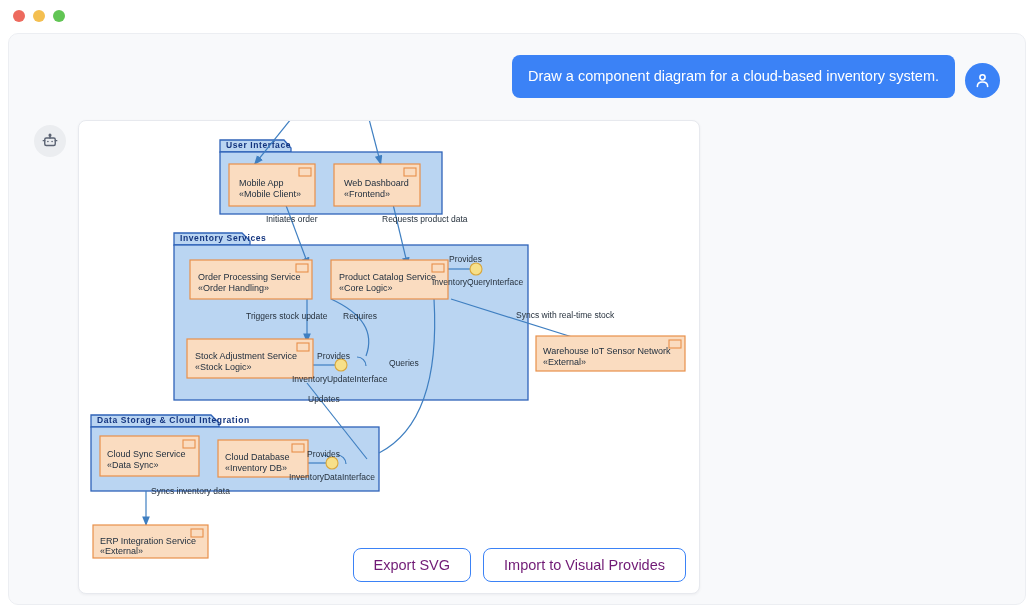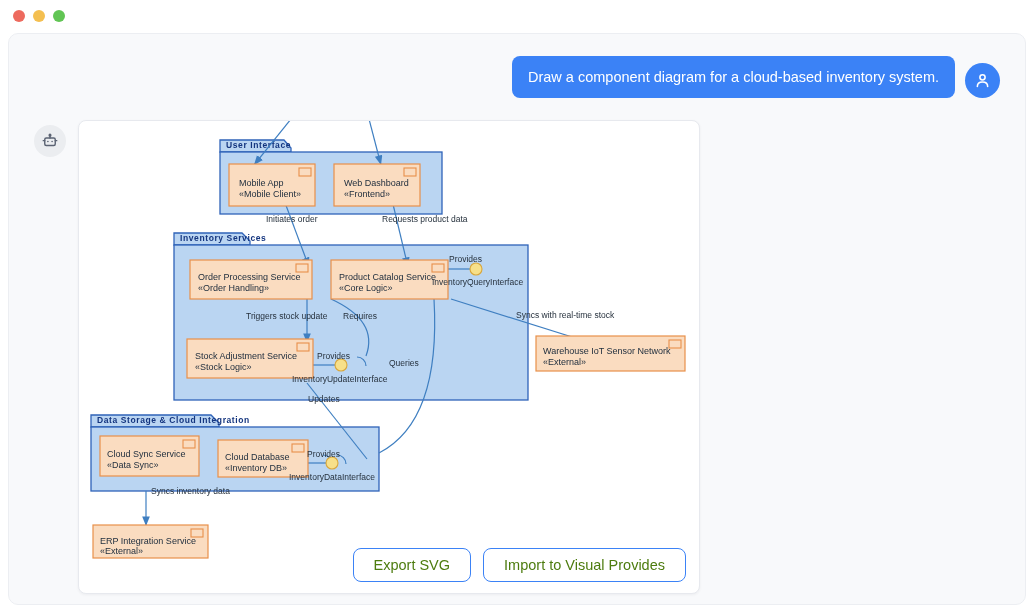--- a/index.html
+++ b/index.html
@@ -27,21 +27,21 @@
 
   
   .panel{
     position:absolute;left:8px;top:33px;width:1018px;height:572px;
     background:#f8f9fb;border-radius:10px;
     border:1px solid #eceef2;box-sizing:border-box;
   }
   
   .user-row{
     position:absolute;right:25px;top:21px;
-    display:flex;align-items:flex-end;gap:10px;
+    display:flex;align-items:center;gap:10px;
   }
   .avatar-user{
     width:35px;height:35px;border-radius:50%;background:#3b82f6;
     display:flex;align-items:center;justify-content:center;flex:0 0 auto;
     margin-top:8px;
   }
   .bubble{
     background:#3b82f6;color:#ffffff;border-radius:8px;
     padding:12px 16px;font-size:14.5px;line-height:1.25;
     max-width:470px;white-space:nowrap;
@@ -61,21 +61,21 @@
     width:620px;height:472px;background:#ffffff;
     border:1px solid #e7e9ee;border-radius:8px;
     position:relative;overflow:hidden;
     box-shadow:0 1px 3px rgba(16,24,40,.05);
   }
   .diagram{position:absolute;left:0;top:0;width:620px;height:472px;}
   .actions{
     position:absolute;right:13px;bottom:11px;display:flex;gap:12px;
   }
   .btn{
-    border:1.5px solid #3b82f6;color:#4d7c0f;background:#ffffff;
+    border:1.5px solid #3b82f6;color:#701a75;background:#ffffff;
     border-radius:8px;padding:9px 20px;font-size:14.5px;
     font-family:"Liberation Sans", sans-serif;cursor:pointer;
     white-space:nowrap;line-height:1;
   }
   .pkg-title{font-family:"Liberation Sans", sans-serif;font-size:8.5px;font-weight:bold;fill:#14357f;letter-spacing:.6px;}
   .cmp-text{font-family:"Liberation Sans", sans-serif;font-size:9px;fill:#22303f;}
   .edge-lbl{font-family:"Liberation Sans", sans-serif;font-size:8.5px;fill:#26313d;}
   .iface-lbl{font-family:"Liberation Sans", sans-serif;font-size:8.5px;fill:#26313d;}
 </style>
 </head>

